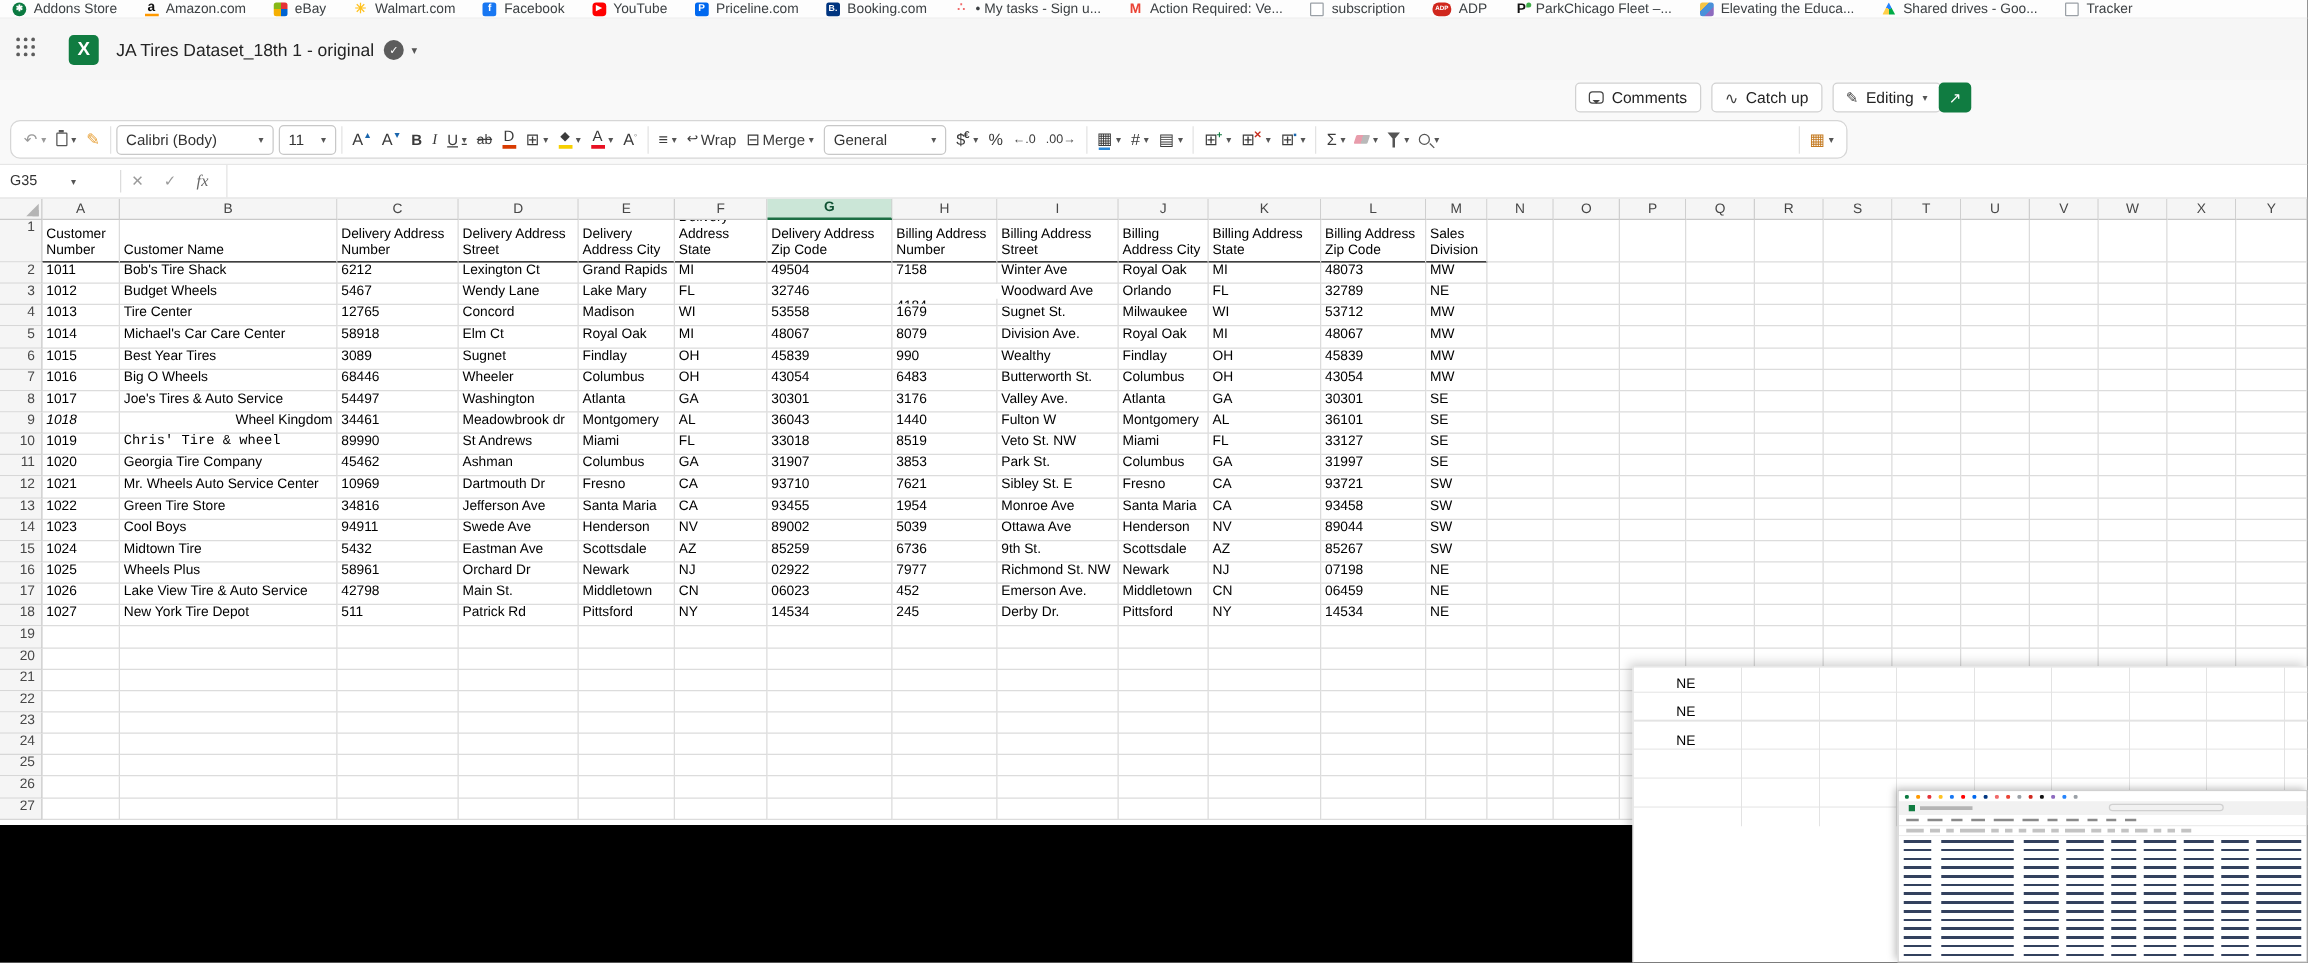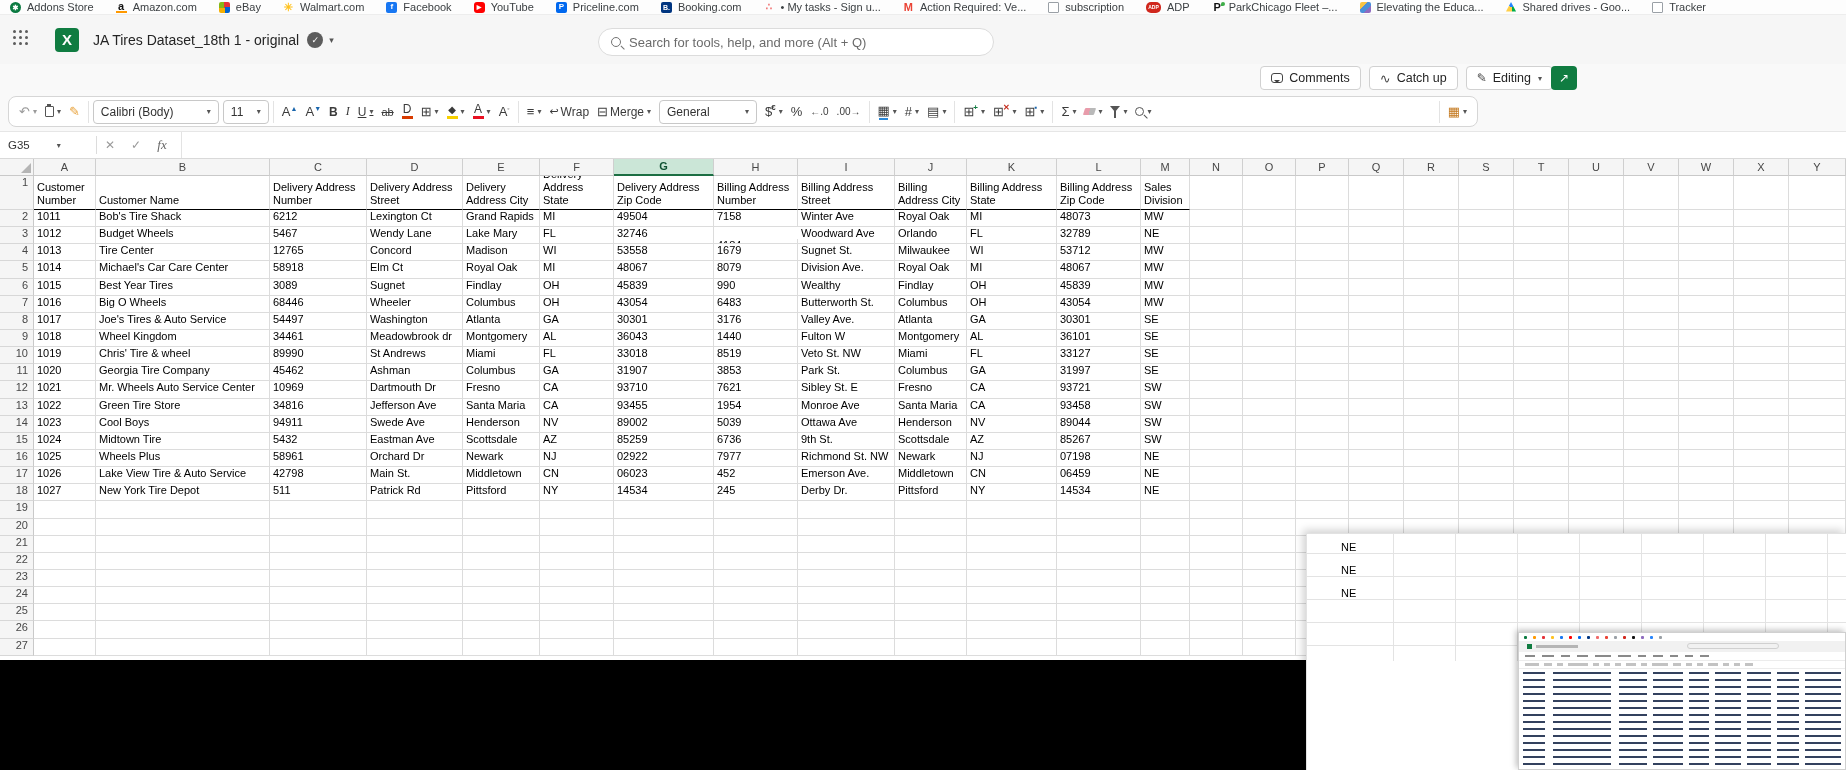--- a/index.html
+++ b/index.html
@@ -225,24 +225,20 @@
         <i></i>
         <i></i>
         <i></i>
         <i></i>
         <i></i>
       </div>
     <div class="xl-ico">X</div>
     <div class="doc-title">JA Tires Dataset_18th 1 - original</div>
     <div class="saved-badge">✓</div>
     <div class="title-chev">▾</div>
-    <div class="searchbox">
-      <span class="mag"></span>
-      <span>Search for tools, help, and more (Alt + Q)</span>
-    </div>
   </div>
 
   <div class="menubar">
     <div class="menu-right">
       <div class="pill">
         <span class="bubble"></span>
         <span>Comments</span>
       </div>
       <div class="pill">
         <span style="font-size:13px;color:#444;">∿</span>
@@ -669,22 +665,22 @@
         <div class="gc" style="width: 55px;"></div>
         <div class="gc" style="width: 55px;"></div>
         <div class="gc" style="width: 55px;"></div>
         <div class="gc" style="width: 55px;"></div>
         <div class="gc" style="width: 55px;"></div>
         <div class="gc" style="width: 55px;"></div>
         <div class="gc" style="width: 57px;"></div>
       </div>
       <div class="grow" style="height: 17.15px;">
         <div class="rh">9</div>
-        <div class="gc" style="width: 62px;">1018</div>
-        <div class="gc" style="width: 174px;">Wheel Kingdom</div>
+        <div class="gc" style="width: 62px; font-style: italic;">1018</div>
+        <div class="gc" style="width: 174px; text-align: right;">Wheel Kingdom</div>
         <div class="gc" style="width: 97px;">34461</div>
         <div class="gc" style="width: 96px;">Meadowbrook dr</div>
         <div class="gc" style="width: 77px;">Montgomery</div>
         <div class="gc" style="width: 74px;">AL</div>
         <div class="gc" style="width: 100px;">36043</div>
         <div class="gc" style="width: 84px;">1440</div>
         <div class="gc" style="width: 97px;">Fulton W</div>
         <div class="gc" style="width: 72px;">Montgomery</div>
         <div class="gc" style="width: 90px;">AL</div>
         <div class="gc" style="width: 84px;">36101</div>
@@ -698,21 +694,21 @@
         <div class="gc" style="width: 55px;"></div>
         <div class="gc" style="width: 55px;"></div>
         <div class="gc" style="width: 55px;"></div>
         <div class="gc" style="width: 55px;"></div>
         <div class="gc" style="width: 55px;"></div>
         <div class="gc" style="width: 57px;"></div>
       </div>
       <div class="grow" style="height: 17.15px;">
         <div class="rh">10</div>
         <div class="gc" style="width: 62px;">1019</div>
-        <div class="gc" style="width: 174px;">Chris' Tire &amp; wheel</div>
+        <div class="gc" style="width: 174px; font-family: Liberation Mono, monospace;">Chris' Tire &amp; wheel</div>
         <div class="gc" style="width: 97px;">89990</div>
         <div class="gc" style="width: 96px;">St Andrews</div>
         <div class="gc" style="width: 77px;">Miami</div>
         <div class="gc" style="width: 74px;">FL</div>
         <div class="gc" style="width: 100px;">33018</div>
         <div class="gc" style="width: 84px;">8519</div>
         <div class="gc" style="width: 97px;">Veto St. NW</div>
         <div class="gc" style="width: 72px;">Miami</div>
         <div class="gc" style="width: 90px;">FL</div>
         <div class="gc" style="width: 84px;">33127</div>

